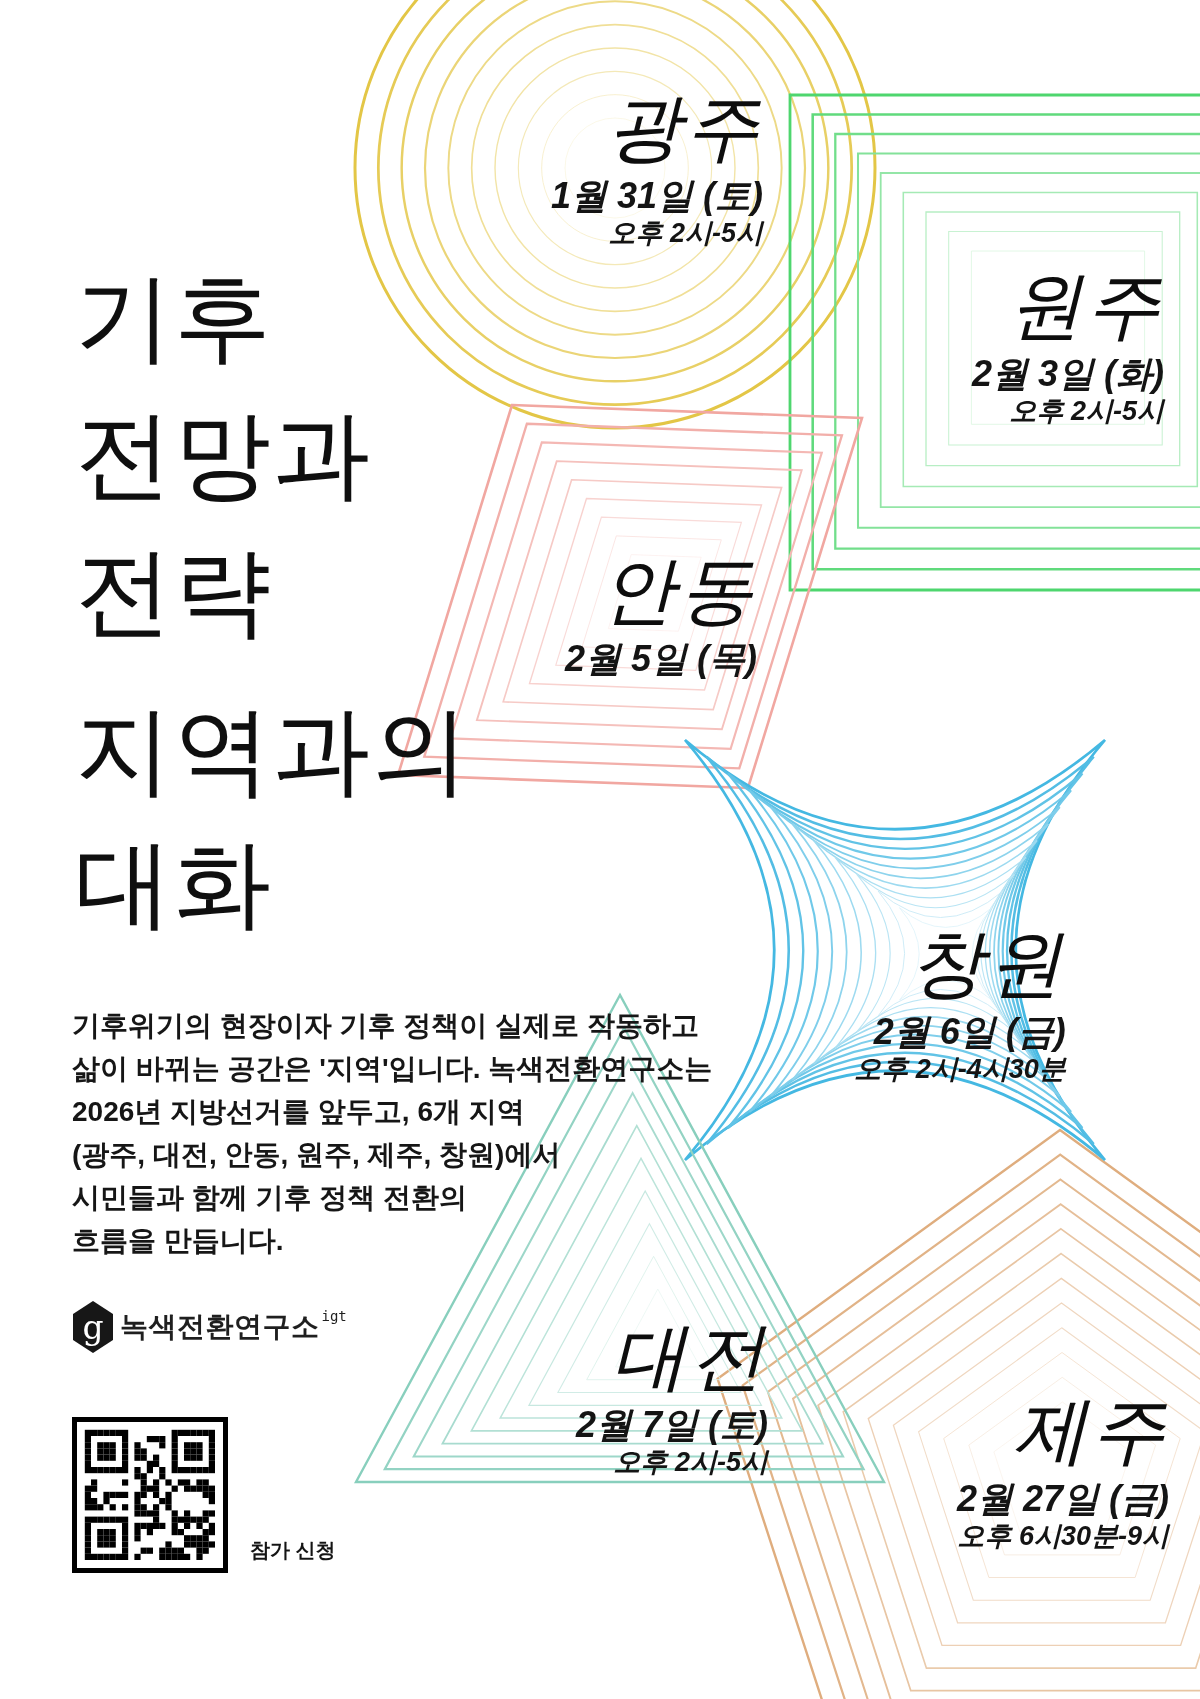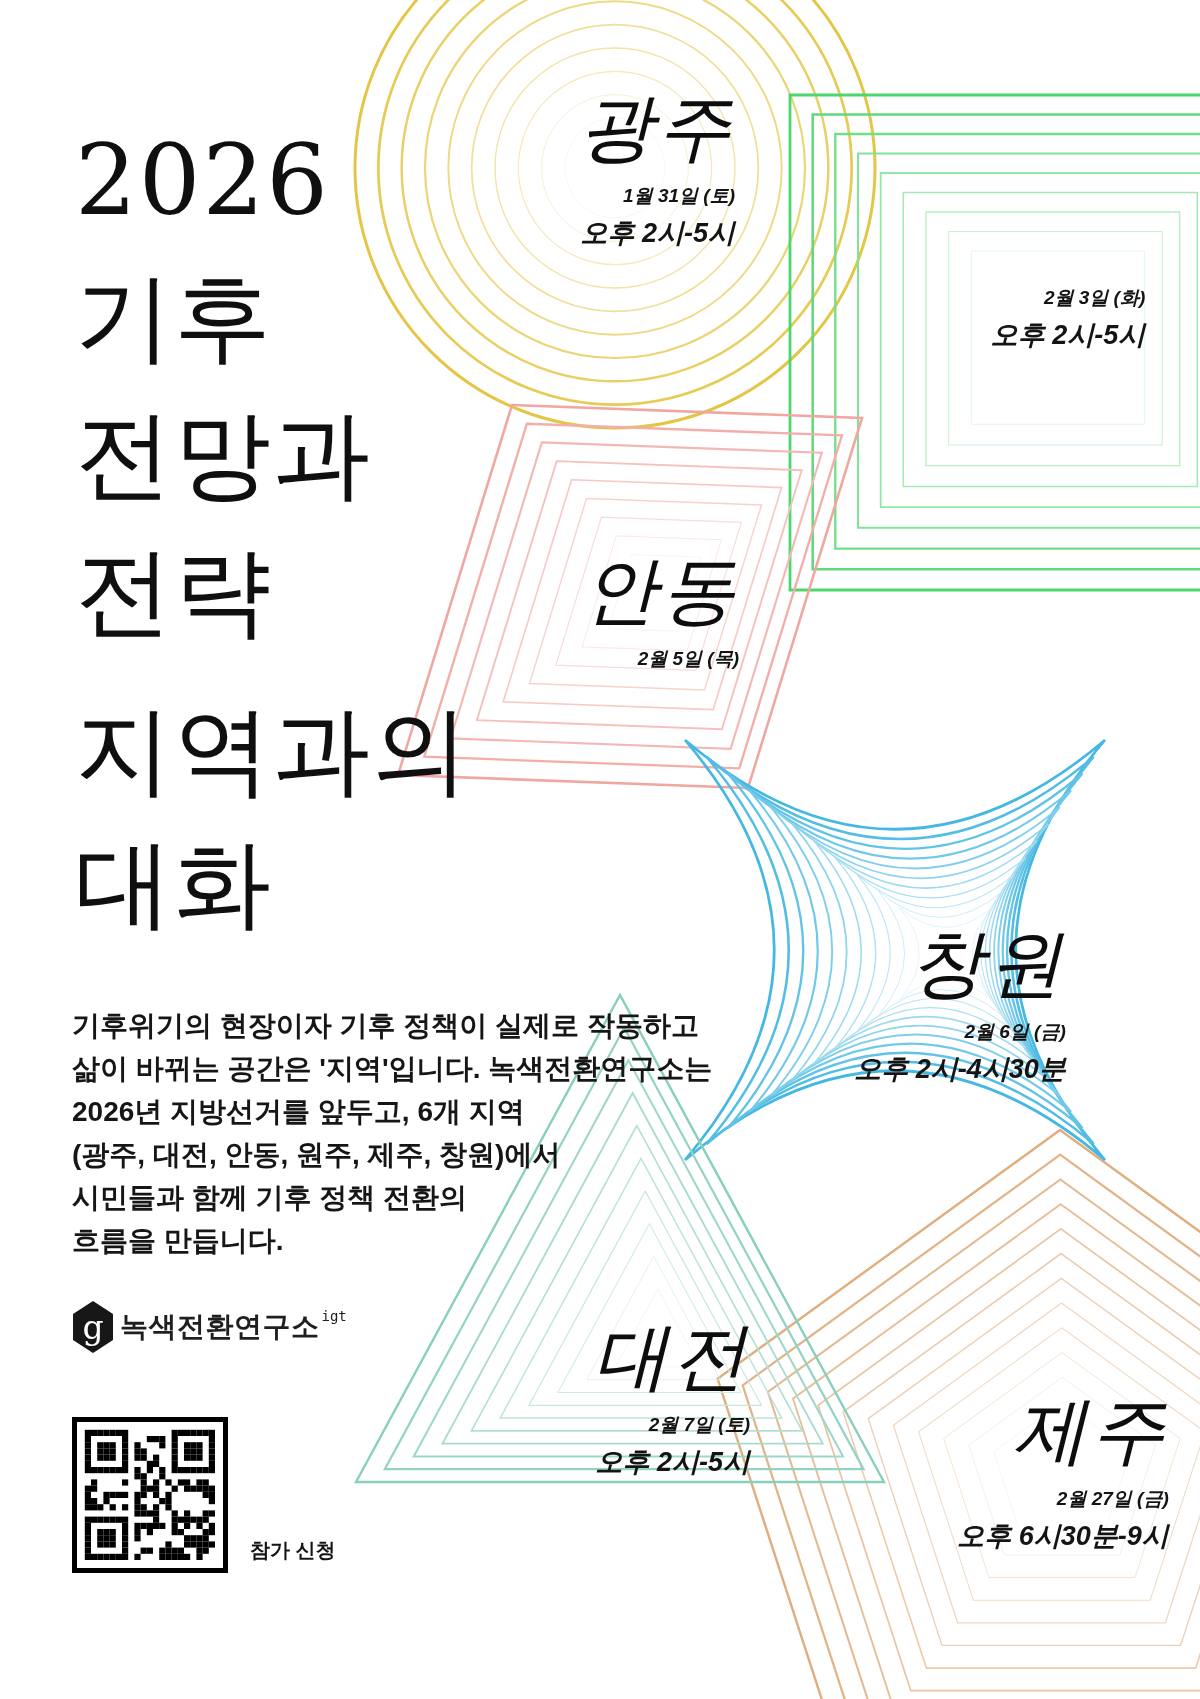--- a/index.html
+++ b/index.html
@@ -5,21 +5,21 @@
   html,body{margin:0;padding:0;background:#ffffff;}
   #poster{position:relative;width:1200px;height:1699px;background:#ffffff;overflow:hidden;
           font-family:"Liberation Sans",sans-serif;color:#111;}
   #decor{position:absolute;left:0;top:0;z-index:1;}
   .title-line{position:absolute;left:75px;font-family:"DejaVu Serif",serif;font-size:97px;
               line-height:1;color:#0f0f0f;letter-spacing:2px;white-space:nowrap;z-index:3;}
   .intro-line{position:absolute;left:72px;font-size:28px;font-weight:700;line-height:1;
               color:#161616;white-space:nowrap;z-index:3;}
   .event{position:absolute;transform:translateX(-50%);text-align:right;z-index:2;white-space:nowrap;font-style:italic;}
   .event-city{font-family:"DejaVu Serif",serif;font-size:74px;line-height:76px;color:#0d0d0d;letter-spacing:4px;}
-  .event-date{font-size:19px;line-height:30px;font-weight:700;margin-top:16px;color:#141414;}
+  .event-date{font-size:36px;line-height:30px;font-weight:700;margin-top:16px;color:#141414;}
   .event-time{font-size:27px;line-height:30px;font-weight:700;margin-top:7px;color:#141414;}
   .logo-row{position:absolute;left:73px;top:1301px;height:52px;display:flex;align-items:center;z-index:3;}
   .logo-name{font-size:28px;font-weight:700;margin-left:7px;color:#1f1f1f;letter-spacing:0.5px;}
   .logo-sup{font-size:14px;font-family:"DejaVu Sans Mono",monospace;color:#1f1f1f;
             position:relative;top:-11px;margin-left:2px;font-weight:400;}
   #qr{position:absolute;left:72px;top:1417px;z-index:3;line-height:0;}
   .qr-caption{position:absolute;left:250px;top:1537px;font-size:20px;font-weight:700;color:#141414;z-index:3;}
 </style>
 </head>
 <body>
@@ -95,34 +95,34 @@
         <polygon points="632.6,1093.0 442.5,1443.6 822.7,1443.6" fill="none" stroke="rgb(168,219,207)" stroke-width="1.8333333333333333"></polygon>
         <polygon points="636.8,1125.7 471.4,1430.9 802.2,1430.9" fill="none" stroke="rgb(178,224,212)" stroke-width="1.6444444444444444"></polygon>
         <polygon points="641.0,1158.3 500.2,1418.1 781.8,1418.1" fill="none" stroke="rgb(188,228,218)" stroke-width="1.4555555555555555"></polygon>
         <polygon points="645.2,1191.0 529.0,1405.3 761.4,1405.3" fill="none" stroke="rgb(199,232,224)" stroke-width="1.2666666666666666"></polygon>
         <polygon points="649.4,1223.7 557.9,1392.5 740.9,1392.5" fill="none" stroke="rgb(209,236,230)" stroke-width="1.0777777777777777"></polygon>
         <polygon points="653.6,1256.3 586.7,1379.7 720.5,1379.7" fill="none" stroke="rgb(220,241,235)" stroke-width="0.8888888888888888"></polygon>
         <polygon points="657.8,1289.0 615.6,1366.9 700.0,1366.9" fill="none" stroke="rgb(230,245,241)" stroke-width="0.7"></polygon>
       </g>
     </svg>
 
-  <div class="title-line" style="top:132px">2026</div>
   <div class="title-line" style="top:406px">전망과</div>
   <div class="title-line" style="top:269px">기후</div>
   <div class="title-line" style="top:543px">전략</div>
   <div class="title-line" style="top:702px">지역과의</div>
   <div class="title-line" style="top:835px">대화</div>
 
   <div class="event" style="left:657px;top:89px">
     <div class="event-city">광주</div>
     <div class="event-date">1월 31일 (토)</div>
     <div class="event-time">오후 2시-5시</div>
   </div>
 
   <div class="event" style="left:1068px;top:267px">
+    <div class="event-city">원주</div>
     <div class="event-date">2월 3일 (화)</div>
     <div class="event-time">오후 2시-5시</div>
   </div>
 
   <div class="event" style="left:661px;top:552px">
     <div class="event-city">안동</div>
     <div class="event-date">2월 5일 (목)</div>
   </div>
 
   <div class="event" style="left:960px;top:925px">

